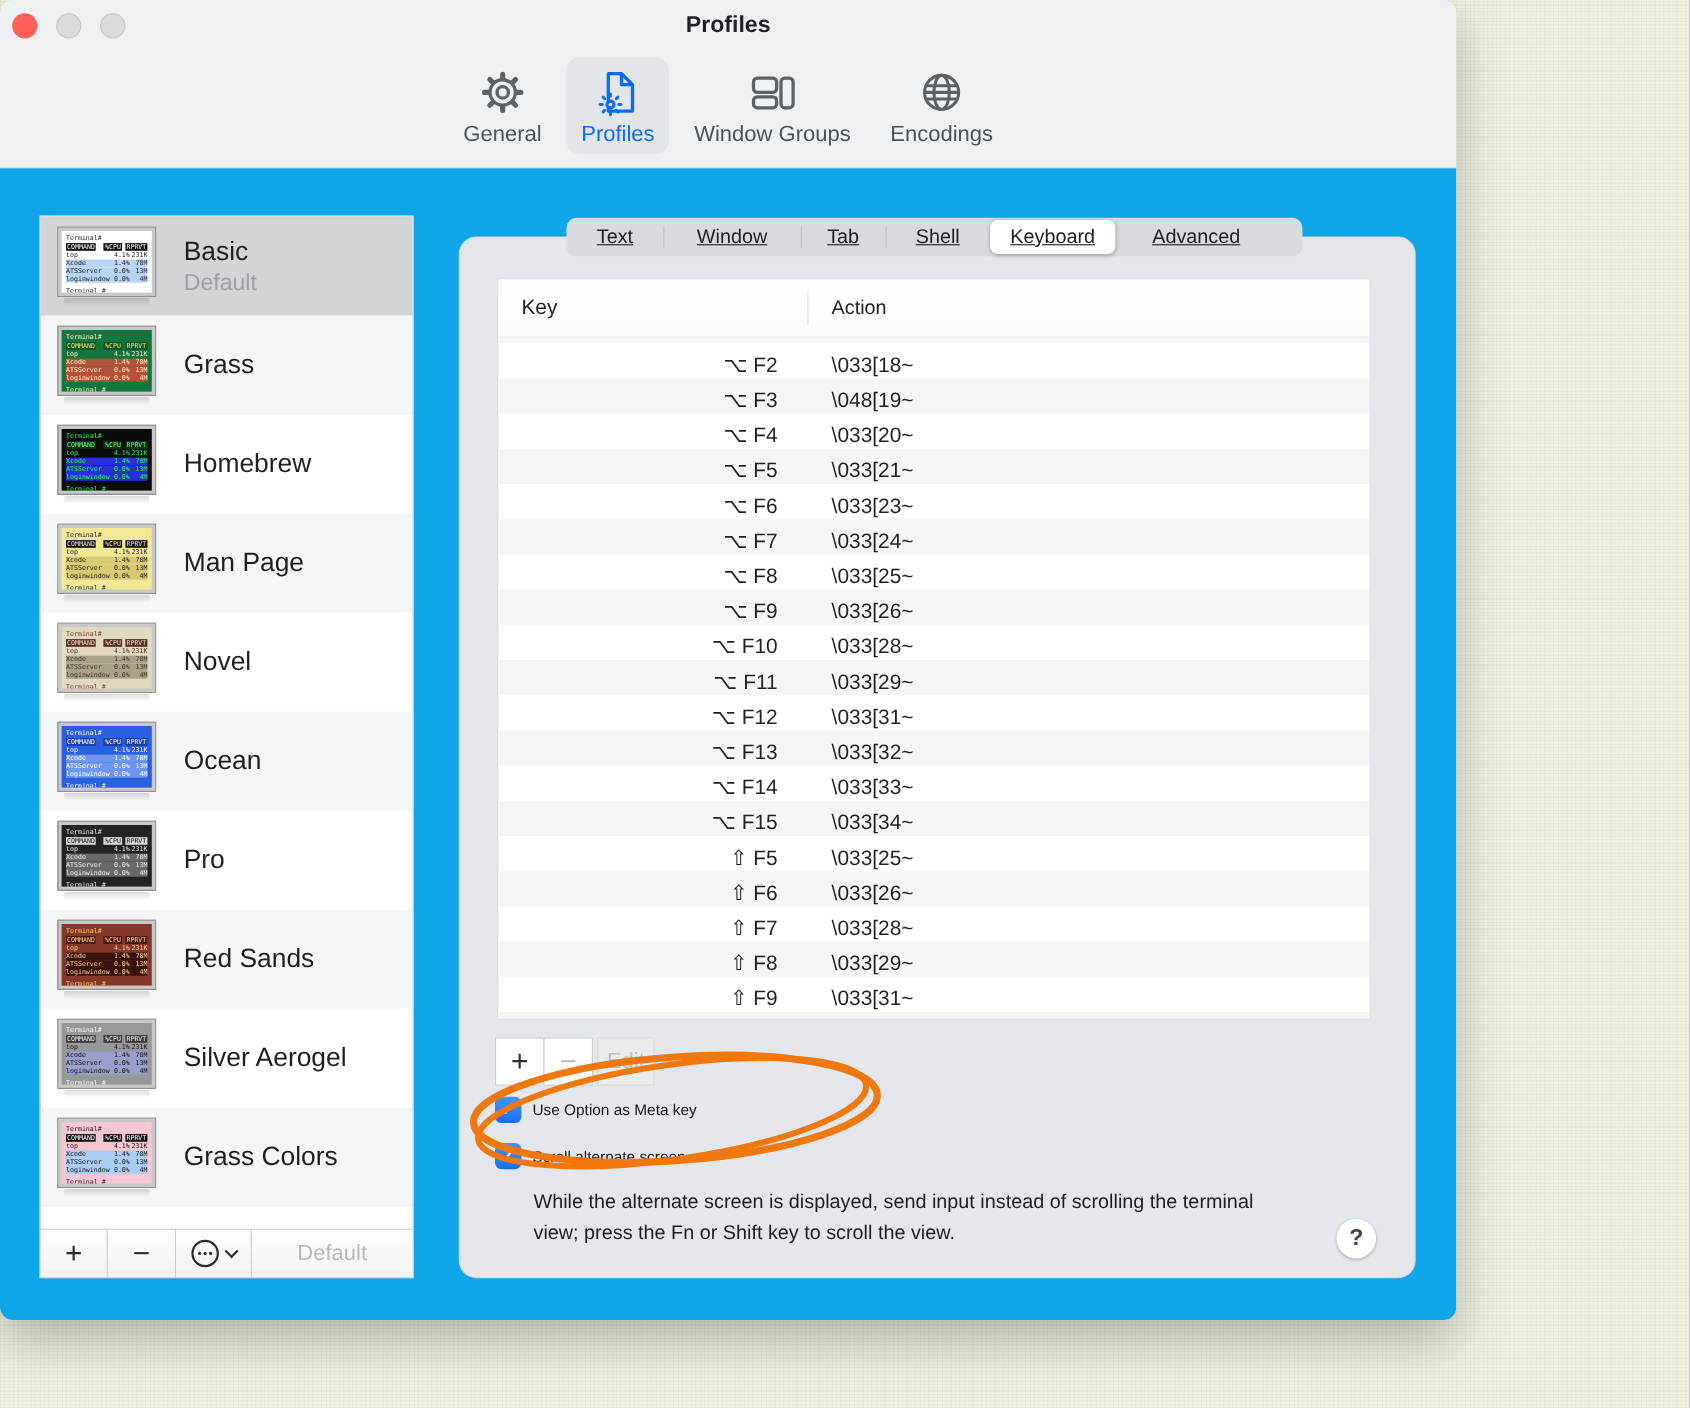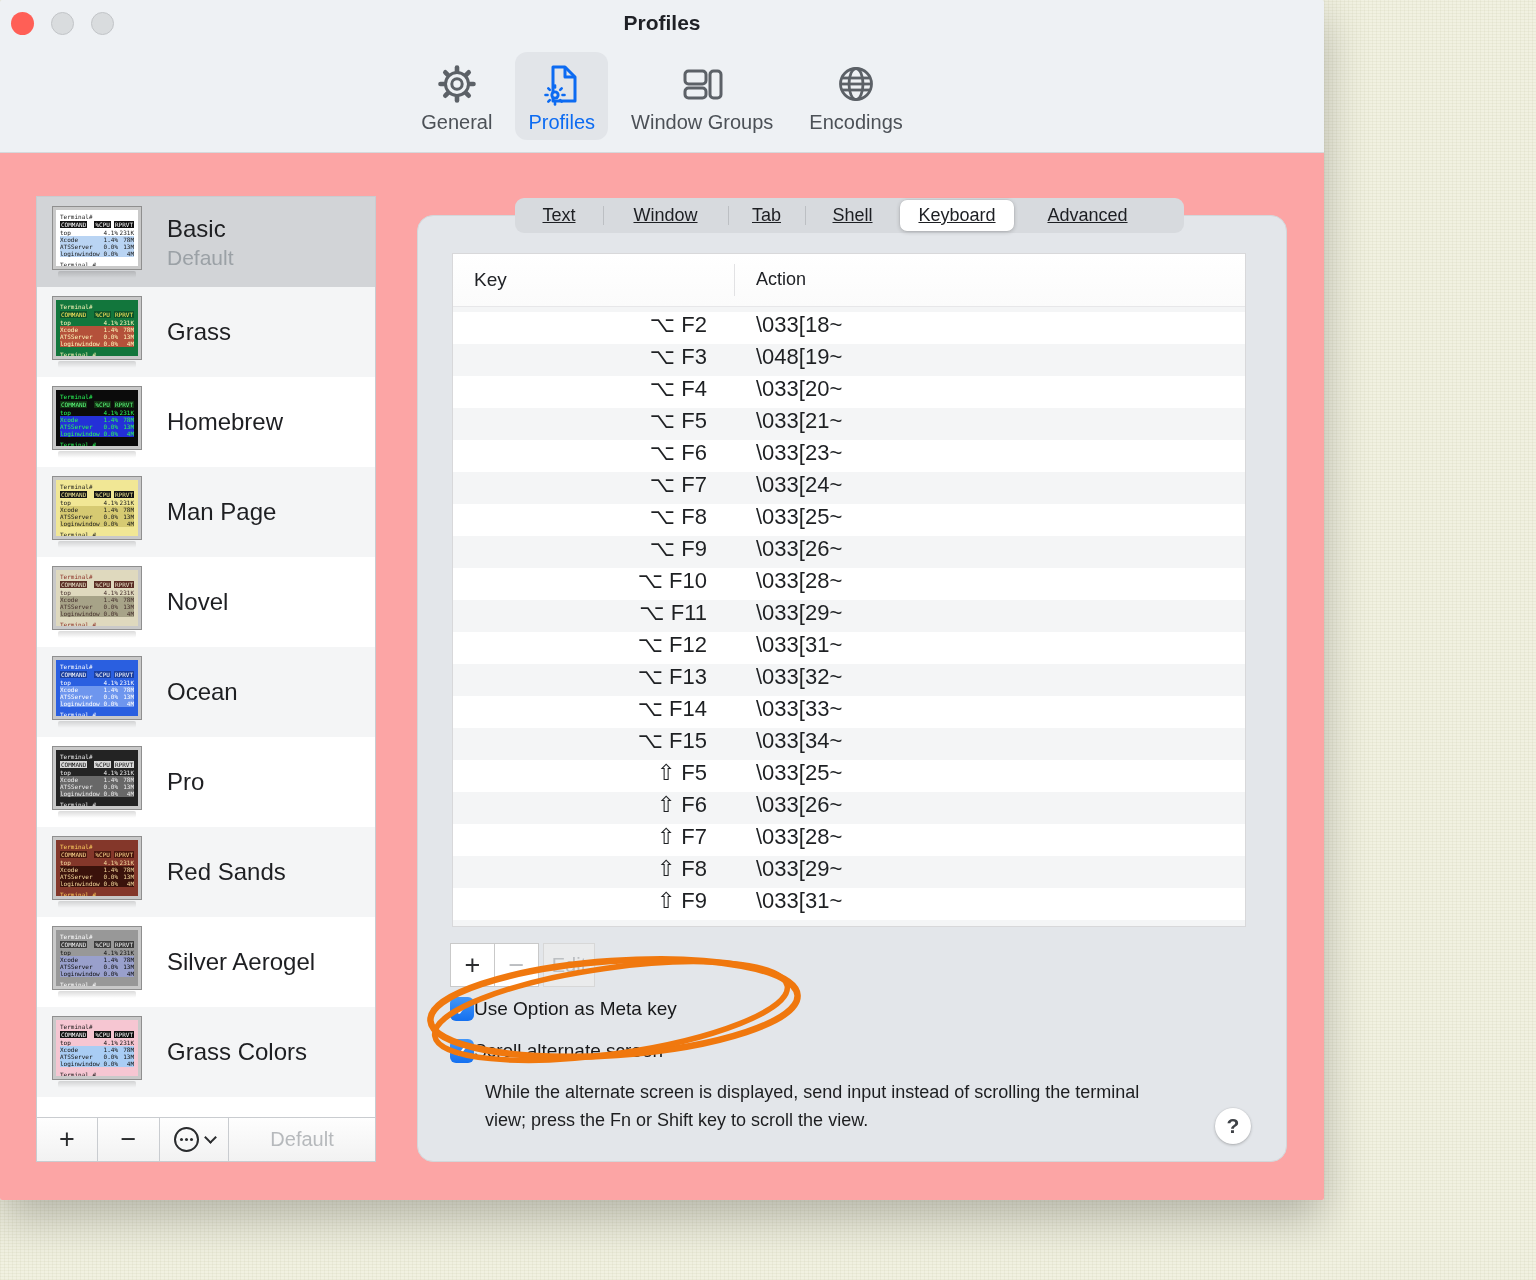--- a/index.html
+++ b/index.html
@@ -9,40 +9,40 @@
     background-color:#f1f1e1;
     background-image:
       repeating-linear-gradient(0deg, rgba(185,185,145,.12) 0 1px, rgba(255,255,255,0) 1px 3px),
       repeating-linear-gradient(90deg, rgba(165,165,125,.09) 0 1px, rgba(255,255,255,0) 1px 4px);
     position:relative;
   }
 
   
   .window {
     position:absolute; left:0; top:0; width:1324px; height:1200px;
-    background:#eef1f4; border-radius:2px; overflow:hidden;
+    background:#eef1f4; border-radius:12px; overflow:hidden;
     box-shadow:0 18px 45px rgba(0,0,0,.25);
   }
   .titlebar { height:46px; position:relative; }
   .lights { position:absolute; left:11px; top:12px; display:flex; gap:17px; }
   .light { width:23px; height:23px; border-radius:50%; }
   .light.close { background:#ff5f56; }
   .light.dim { background:#d9dcde; border:1px solid #c2c5c8; }
   .win-title { text-align:center; padding-top:11px; font-size:21px; font-weight:700; color:#1f2126; }
 
   .toolbar { height:106px; display:flex; justify-content:center; align-items:flex-start; gap:10px; padding-top:6px; }
   .tb-item { display:flex; flex-direction:column; align-items:center; padding:6px 13px 6px; border-radius:12px; cursor:default; }
   .tb-item.selected { background:#e2e5e9; }
   .tb-icon { height:52px; display:flex; align-items:center; }
   .tb-label { font-size:20px; color:#4c5157; margin-top:1px; white-space:nowrap; }
   .tb-item.selected .tb-label { color:#0c6bf2; }
   .toolbar-divider { height:1px; background:#d6d9dc; }
 
   
-  .content { position:absolute; top:153px; left:0; right:0; bottom:0; background:#fca5a5; }
+  .content { position:absolute; top:153px; left:0; right:0; bottom:0; background:#0ea5e9; }
 
   
   .sidebar { position:absolute; left:36px; top:43px; width:340px; height:966px; background:#fff; border:1px solid #c9ccd0; display:flex; flex-direction:column; }
   .profile-list { flex:1; overflow:hidden; }
   .profile-row { height:90px; display:flex; align-items:center; padding-left:16px; }
   .profile-row.tint { background:#f4f5f6; }
   .profile-row.selected { background:#d2d4d7; }
   .thumb-wrap { width:88px; margin-right:26px; flex:none; }
   .thumb {
     width:88px; height:62px; border:3px solid #c9c9c9; outline:1px solid #8f8f8f;
@@ -86,39 +86,39 @@
   .tab.selected + .tab::before { display:none; }
 
   
   .kb-table { position:absolute; left:452px; top:100px; width:794px; height:674px; background:#fff; border:1px solid #d8d8da; overflow:hidden; }
   .kb-header { height:53px; position:relative; border-bottom:1px solid #e7e7e9; background:linear-gradient(#ffffff,#fbfbfb); }
   .kb-header .col-key { position:absolute; left:21px; top:15px; font-size:19px; color:#202226; }
   .kb-header .col-action { position:absolute; left:303px; top:15px; font-size:18px; color:#202226; }
   .kb-header::after { content:''; position:absolute; left:281px; top:10px; bottom:10px; width:1px; background:#e2e2e4; }
   .kb-sliver { height:5px; background:#f4f5f6; }
   .kb-sliver-bottom { height:6px; background:#f4f5f6; }
-  .kb-row { height:32px; display:flex; align-items:flex-start; font-size:22px; color:#1e2023; }
+  .kb-row { height:32px; display:flex; align-items:flex-end; font-size:19px; color:#1e2023; }
   .kb-row.tint { background:#f4f5f6; }
   .kb-key { width:254px; text-align:right; font-family:"Liberation Sans","DejaVu Sans",sans-serif; }
   .kb-action { margin-left:49px; }
 
   
   .actions { position:absolute; left:450px; top:790px; display:flex; }
   .act-btn { height:44px; border:1px solid #c9c9c9; background:#fff; display:flex; align-items:center; justify-content:center; }
   .act-add { width:45px; font-size:27px; color:#2b2d2f; }
   .act-remove { width:45px; margin-left:-1px; font-size:27px; color:#bcbec1; }
   .act-edit { width:52px; margin-left:4px; background:#eaebec; border-color:#d7d7d7; color:#bcbfc2; font-size:20px; }
 
   .checks { position:absolute; left:450px; top:843px; }
   .check-row { display:flex; align-items:center; height:26px; margin-bottom:16px; }
   .checkbox { width:24px; height:24px; border-radius:6px; background:linear-gradient(#4397f8,#1470f0); display:flex; align-items:center; justify-content:center; flex:none; }
   .checkbox::after { content:"✓"; color:#fff; font-size:16px; font-weight:700; }
   .checkbox:not(.checked) { background:#fff; border:1px solid #c9c9c9; }
   .checkbox:not(.checked)::after { content:""; }
-  .check-label { font-size:19px; color:#17181a; }
+  .check-label { margin-left:10px; font-size:14px; color:#17181a; }
 
   .desc { position:absolute; left:485px; top:925px; width:672px; font-size:18px; line-height:28px; color:#1d1e20; }
   .help { position:absolute; left:1215px; top:955px; width:36px; height:36px; border-radius:50%; background:#fff;
     box-shadow:0 1px 3px rgba(0,0,0,.25), 0 0 0 .5px rgba(0,0,0,.06);
     display:flex; align-items:center; justify-content:center; font-size:21px; font-weight:600; color:#3e4146; }
 
   .annotation-layer { position:absolute; inset:0; pointer-events:none; }
 </style>
 </head>
 <body>

